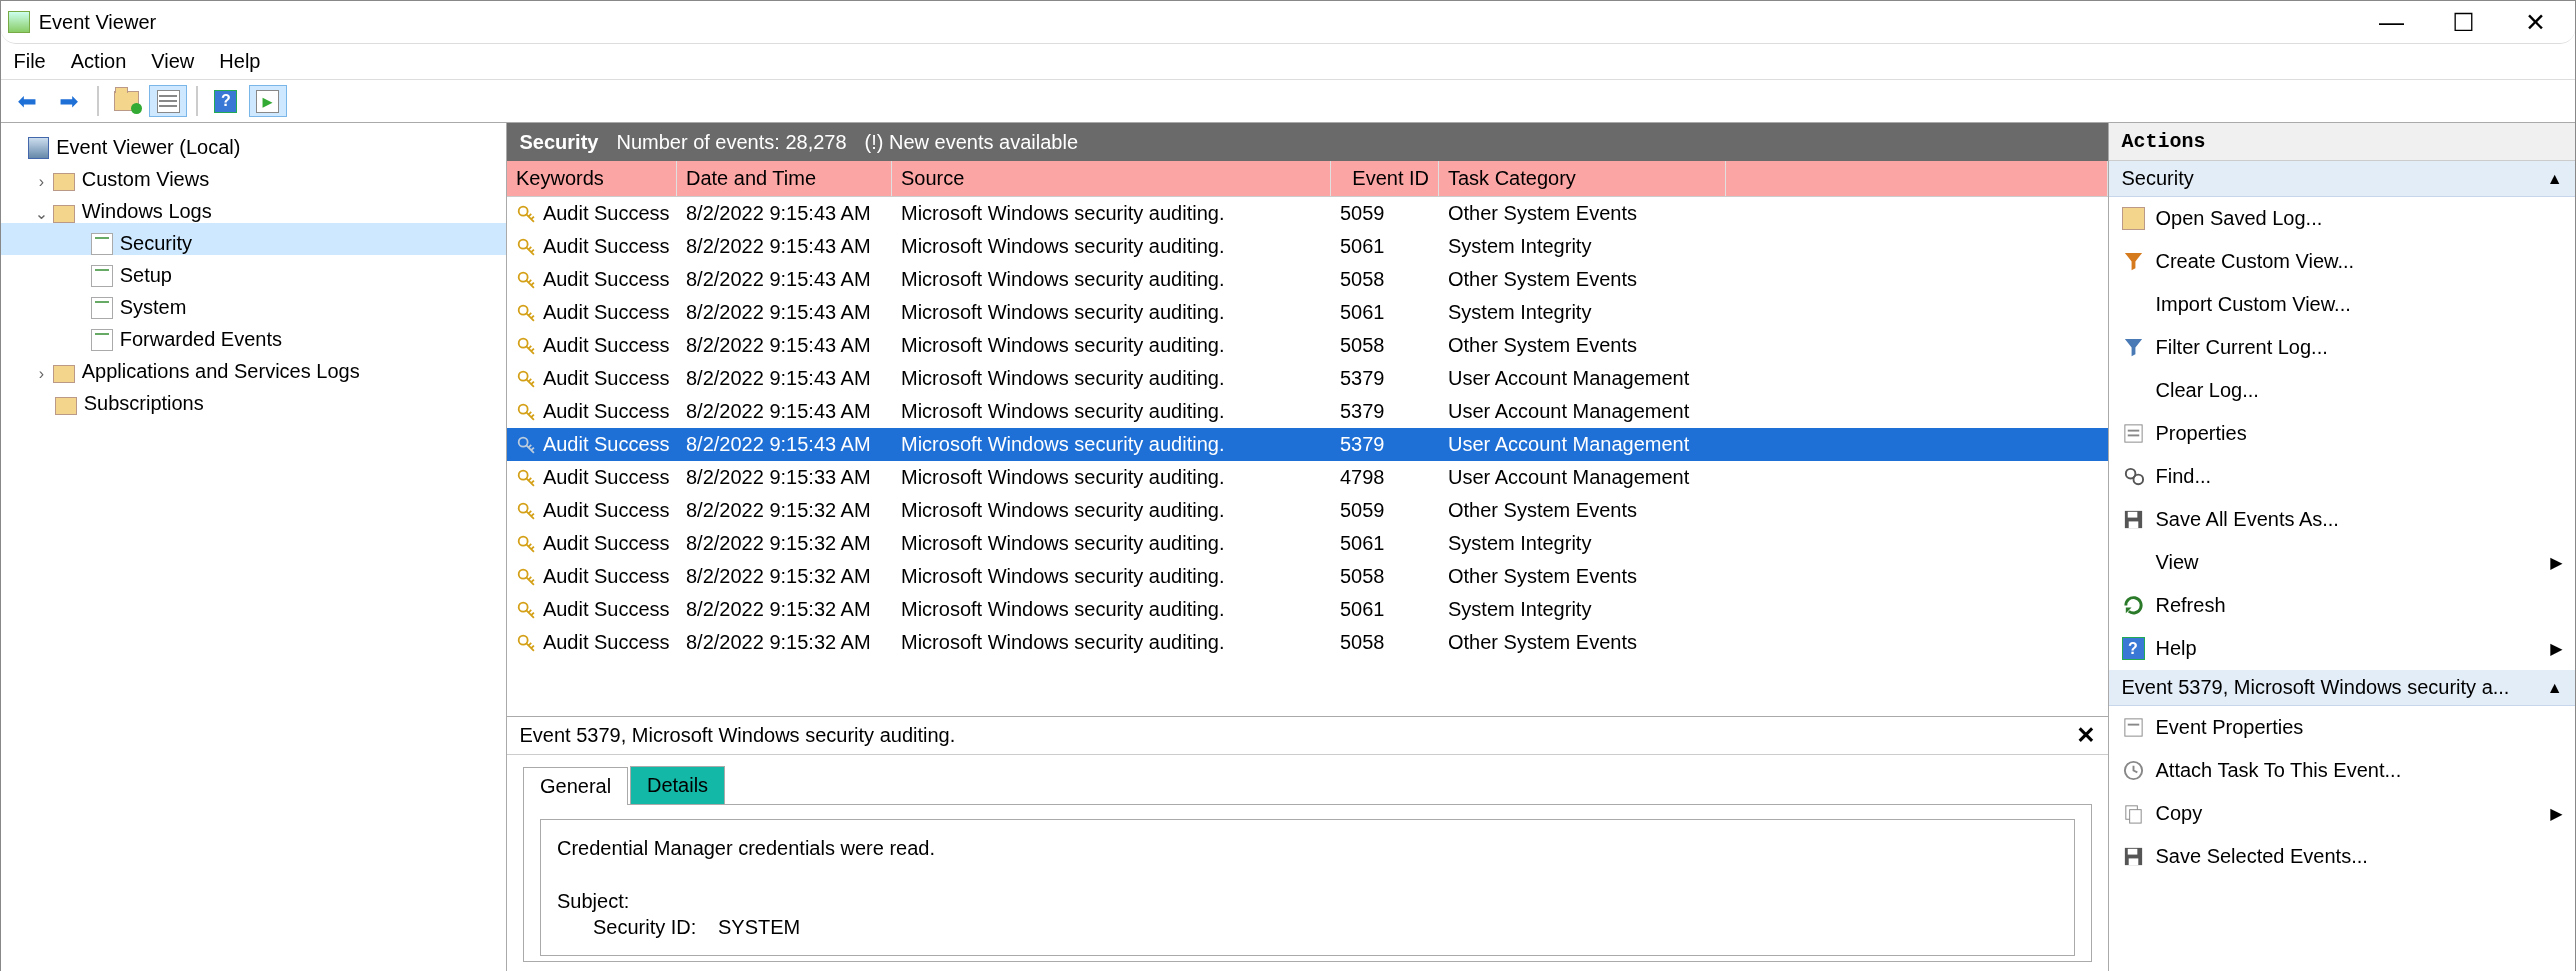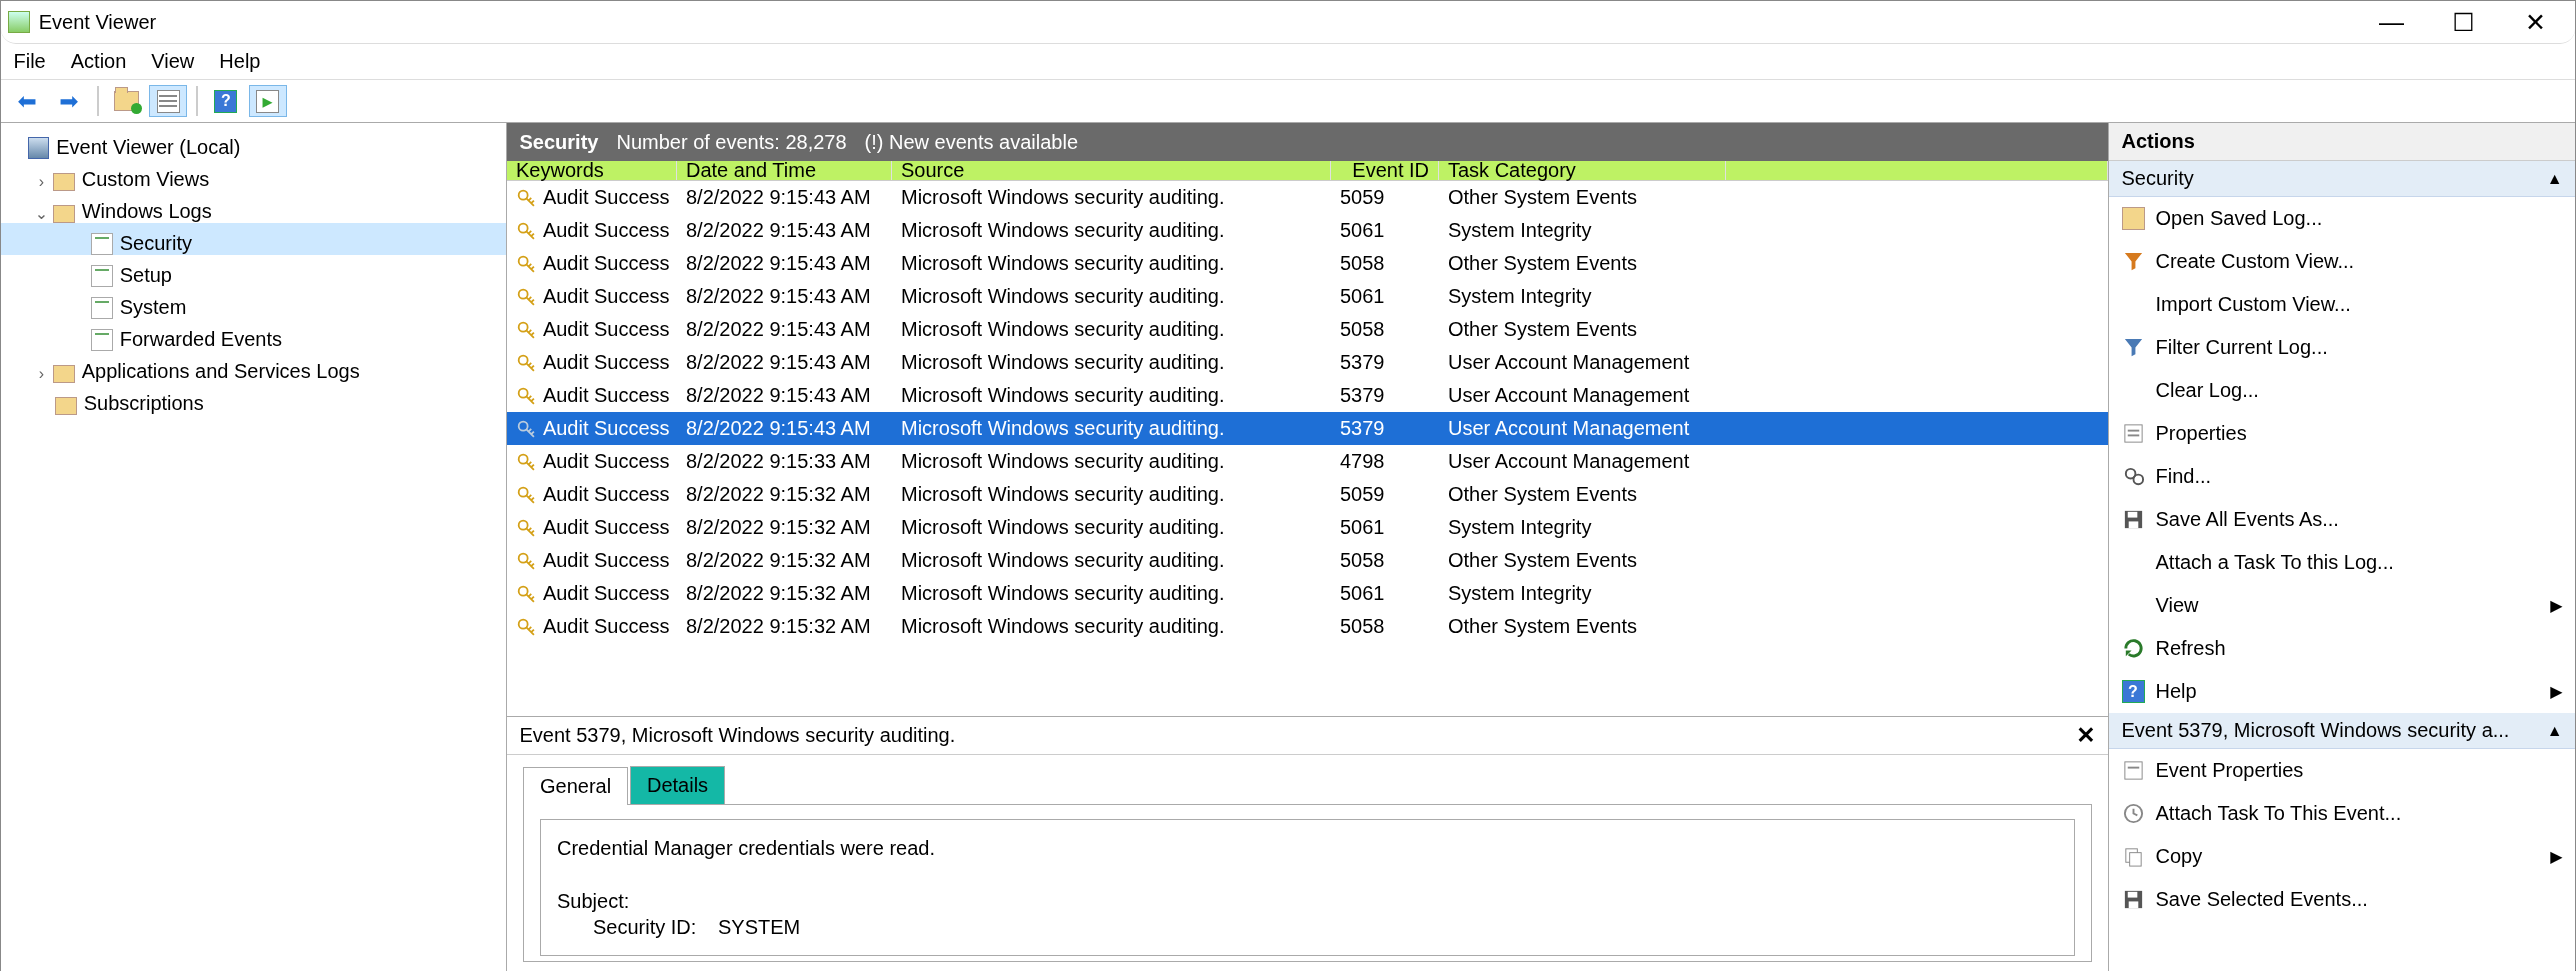--- a/index.html
+++ b/index.html
@@ -36,21 +36,21 @@
 .tic.fld{ background:#f3d68b; border:0.9px solid #b98; height:18px;}
 .tic.log{ background:#fff; border:0.9px solid #aaa; position:relative;}
 .tic.log::after{content:""; position:absolute; left:2.7px; top:2.7px; right:2.7px; height:2.7px; background:#6a6;}
 .tlabel{ font-size:20px;}
 .ind0{padding-left:3.6px;} .ind1{padding-left:29px;} .ind2{padding-left:54px;} .ind3{padding-left:90px;}
 
 .centerpane{ flex:1; display:flex; flex-direction:column; border-right:1.8px solid #aaa; min-width:0;}
 .sechdr{ height:38px; background:#6a6a6a; color:#fff; display:flex; align-items:center; padding:0 12.5px; font-size:20px; gap:18px;}
 .sechdr b{font-weight:bold;}
 .grid{ flex:0 0 auto; display:flex; flex-direction:column; border-bottom:1.8px solid #aaa; position:relative; height:556px;}
-.ghdr{ display:flex; height:20px; border-bottom:0.9px solid #ccc; align-items:center; background:#bef264;}
+.ghdr{ display:flex; height:36px; border-bottom:0.9px solid #ccc; align-items:center; background:#fca5a5;}
 .ghdr > div{ padding:0 9px; border-right:0.9px solid #e0e0e0; font-size:20px; height:100%; display:flex; align-items:center;}
 .c-key{width:170px;} .c-dt{width:215px;} .c-src{width:439px;} .c-eid{width:108px; justify-content:flex-end; padding-right:18px;} .c-tc{width:287px;} .c-ext{flex:1;}
 .gbody{ flex:1; overflow-y:scroll; overflow-x:hidden;}
 .grow{ display:flex; height:33px; align-items:center; font-size:20px; cursor:pointer;}
 .grow.sel{ background:#1e6fd6; color:#fff;}
 .grow > div{ padding:0 9px; white-space:nowrap; overflow:hidden;}
 .key-ic{ width:21.5px; height:21.5px; margin-right:5.4px; display:inline-block; vertical-align:middle;}
 .key-ic svg{width:21.5px;height:21.5px;}
 .gbody::-webkit-scrollbar{width:23px;}
 .gbody::-webkit-scrollbar-track{background:#f0f0f0;}
@@ -62,21 +62,21 @@
 .detail-hdr .close{ margin-left:auto; font-size:23px; cursor:pointer; font-weight:bold;}
 .tabs{ display:flex; margin:10.8px 0 0 16px;}
 .tab{ padding:7.2px 16px; border:0.9px solid #aaa; border-bottom:none; background:#14b8a6; font-size:20px; cursor:pointer; margin-right:1.8px;}
 .tab.active{ background:#fff; position:relative; top:0.9px;}
 .detail-body{ margin:0 16px 9px 16px; border:0.9px solid #aaa; flex:1; padding:14.3px 16px; background:#fff; overflow:auto;}
 .detail-inner{ border:0.9px solid #aaa; padding:12.5px 16px;}
 .detail-inner p{ margin:3.6px 0; font-size:20px;}
 .detail-inner .lbl{ display:inline-block; width:161px; padding-left:36px;}
 
 .actionspane{ width:466px; display:flex; flex-direction:column; overflow:auto;}
-.aphdr{ height:38px; background:#f0f0f0; border-bottom:0.9px solid #ccc; display:flex; align-items:center; padding:0 12.5px; font-weight:bold; font-size:20px;}
+.aphdr{ height:38px; background:#f0f0f0; border-bottom:0.9px solid #ccc; display:flex; align-items:center; padding:0 12.5px; font-weight:bold; font-size:20px;font-family:Liberation Mono, monospace;}
 .apsect{ height:36px; background:#e3edf7; border-bottom:0.9px solid #c7d6eb; display:flex; align-items:center; padding:0 12.5px; font-size:20px;}
 .apsect .collapse{ margin-left:auto; font-size:16px;}
 .apitem{ height:43px; display:flex; align-items:center; padding:0 12.5px; gap:11px; cursor:pointer; font-size:20px;}
 .apitem .aicon{ width:23px; height:23px; flex:none; display:flex; align-items:center; justify-content:center;}
 .apitem .arrow{ margin-left:auto; font-size:16px;}
 .ic-open{ background:#f3d68b; border:0.9px solid #b98;}
 </style>
 </head>
 <body>
 
@@ -421,24 +421,20 @@
             <svg viewBox="0 0 24 24">
               <rect x="3" y="3" width="18" height="18" fill="#555"></rect>
               <rect x="6" y="4" width="10" height="6" fill="#fff"></rect>
               <rect x="7" y="14" width="10" height="7" fill="#fff"></rect>
             </svg>
           </span>
           <span>Save All Events As...</span>
         </div>
       <div class="apitem">
           <span class="aicon"></span>
-          <span>Attach a Task To this Log...</span>
-        </div>
-      <div class="apitem">
-          <span class="aicon"></span>
           <span>View</span>
           <span class="arrow">▶</span>
         </div>
       <div class="apitem">
           <span class="aicon">
             <svg viewBox="0 0 24 24">
               <path fill="none" stroke="#2a7a2a" stroke-width="3" d="M4 12a8 8 0 1 1 3 6"></path>
               <path fill="#2a7a2a" d="M4 20v-6h6z"></path>
             </svg>
           </span>

